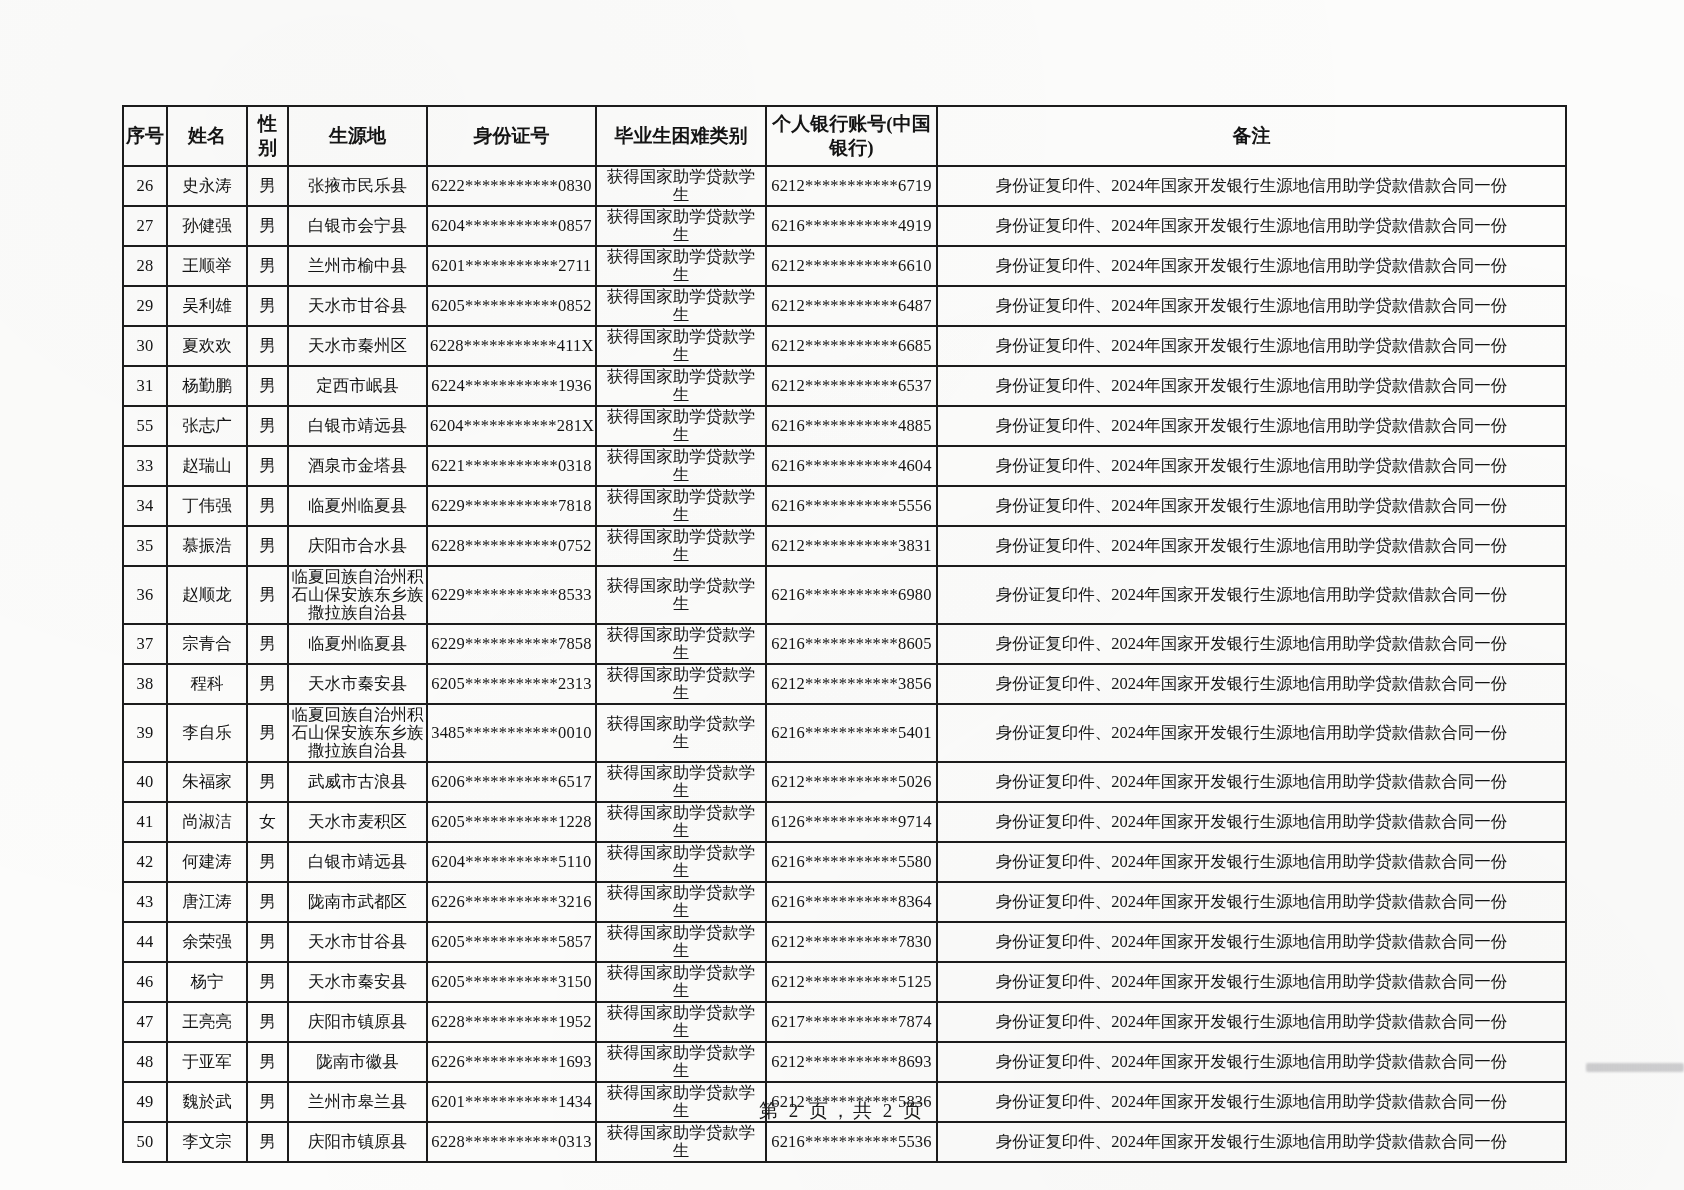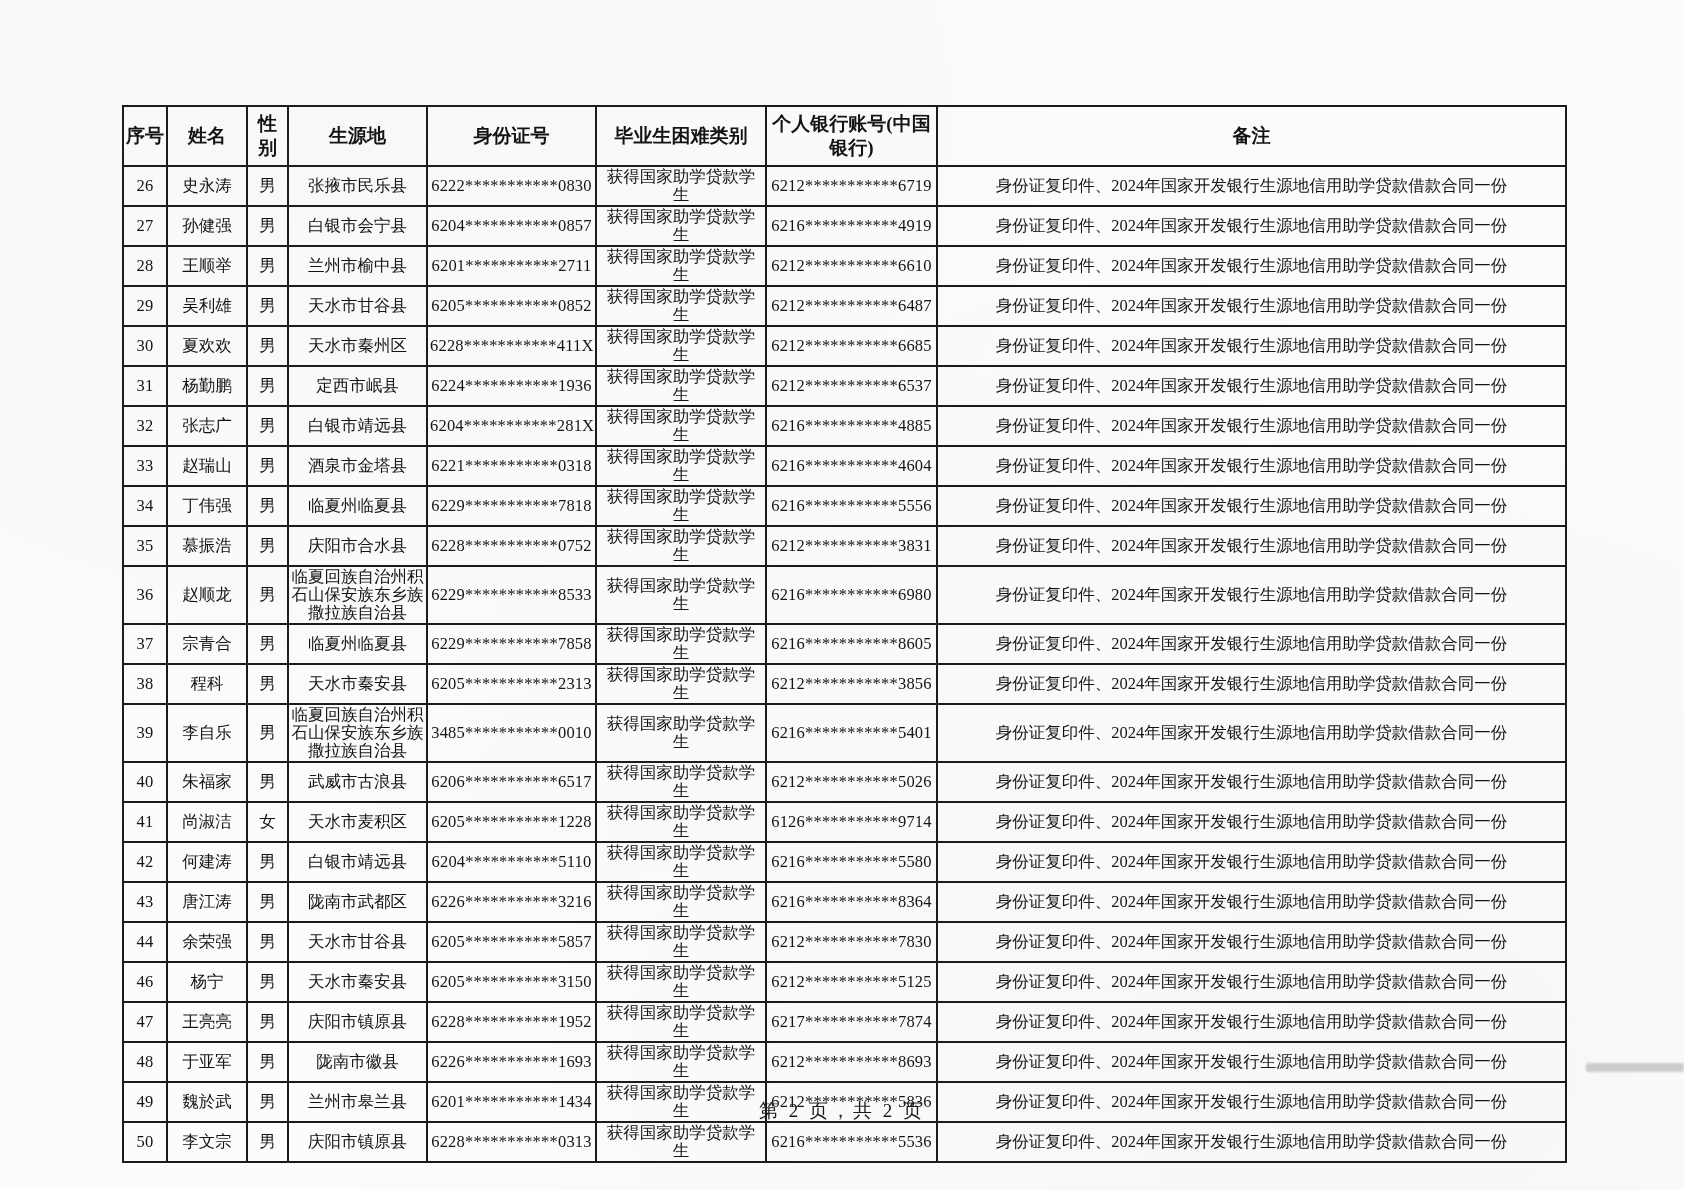--- a/index.html
+++ b/index.html
@@ -161,21 +161,21 @@
       <td class="num cell-no">31</td>
       <td class="cell-name">杨勤鹏</td>
       <td class="cell-gender">男</td>
       <td class="cell-origin">定西市岷县</td>
       <td class="num cell-id">6224***********1936</td>
       <td class="cell-category">获得国家助学贷款学生</td>
       <td class="num cell-account">6212***********6537</td>
       <td class="cell-remark">身份证复印件、2024年国家开发银行生源地信用助学贷款借款合同一份</td>
     </tr>
         <tr>
-      <td class="num cell-no">32</td>
+      <td class="num cell-no">55</td>
       <td class="cell-name">张志广</td>
       <td class="cell-gender">男</td>
       <td class="cell-origin">白银市靖远县</td>
       <td class="num cell-id">6204***********281X</td>
       <td class="cell-category">获得国家助学贷款学生</td>
       <td class="num cell-account">6216***********4885</td>
       <td class="cell-remark">身份证复印件、2024年国家开发银行生源地信用助学贷款借款合同一份</td>
     </tr>
         <tr>
       <td class="num cell-no">33</td>

